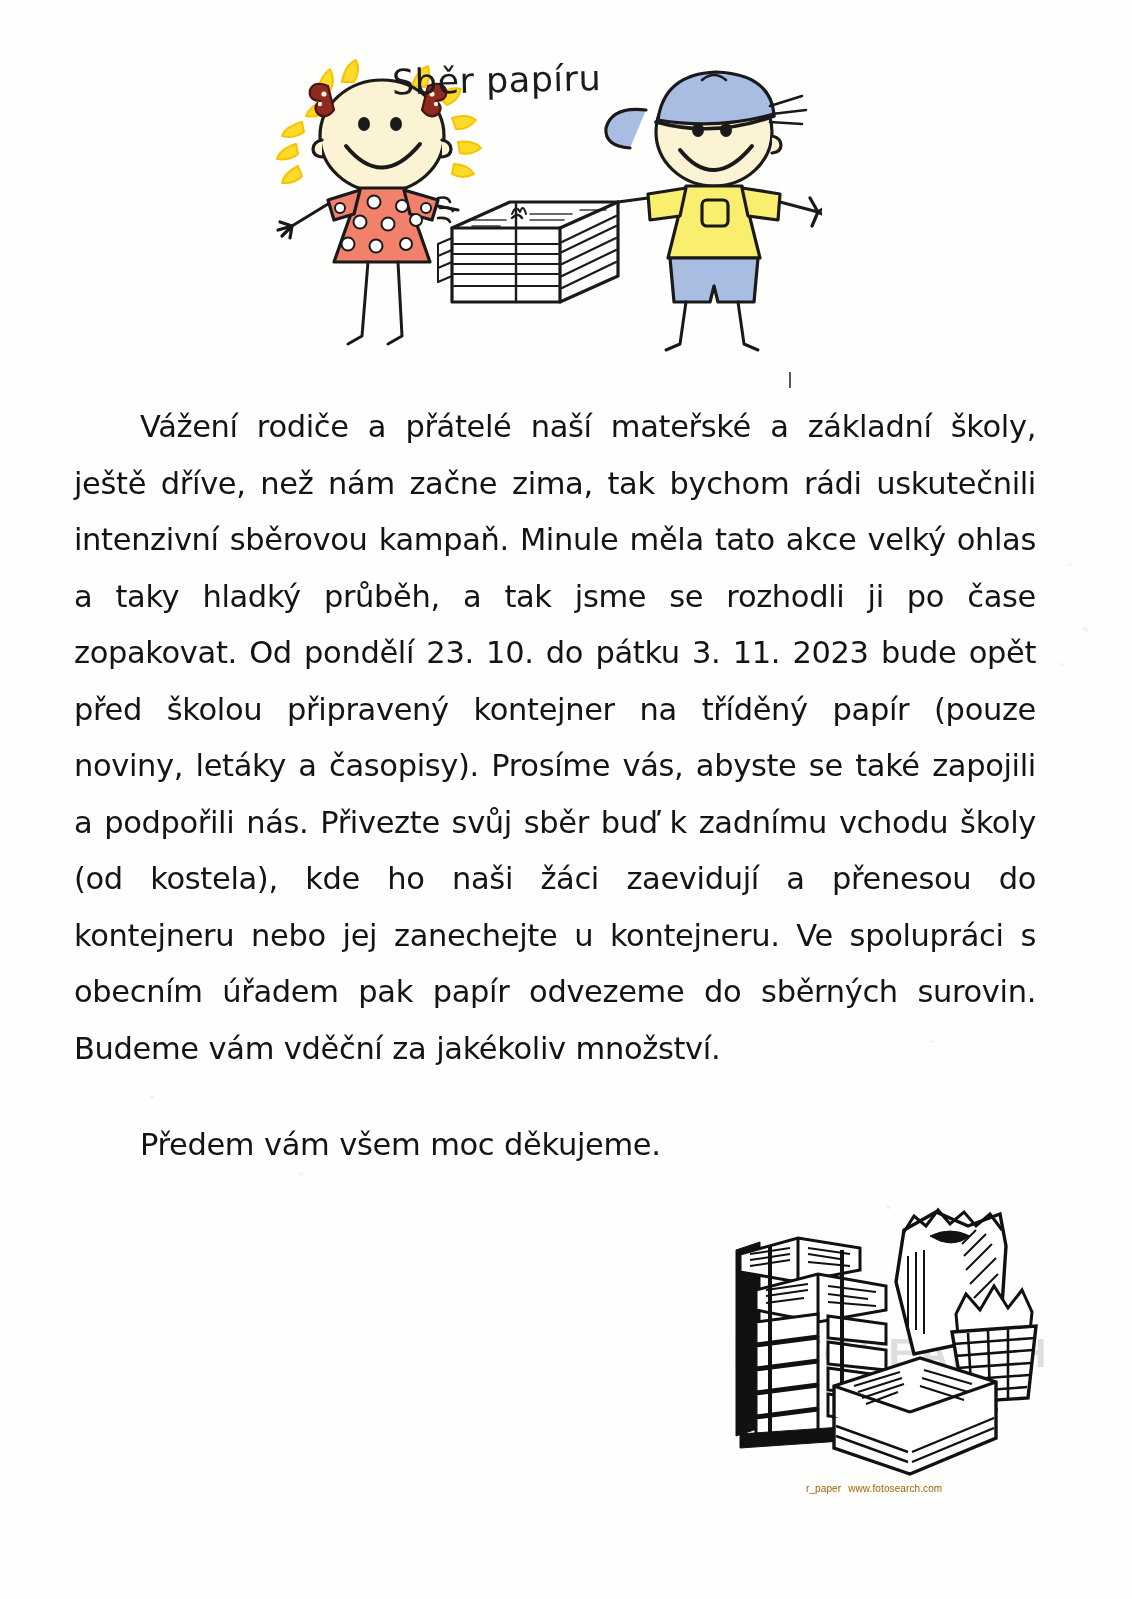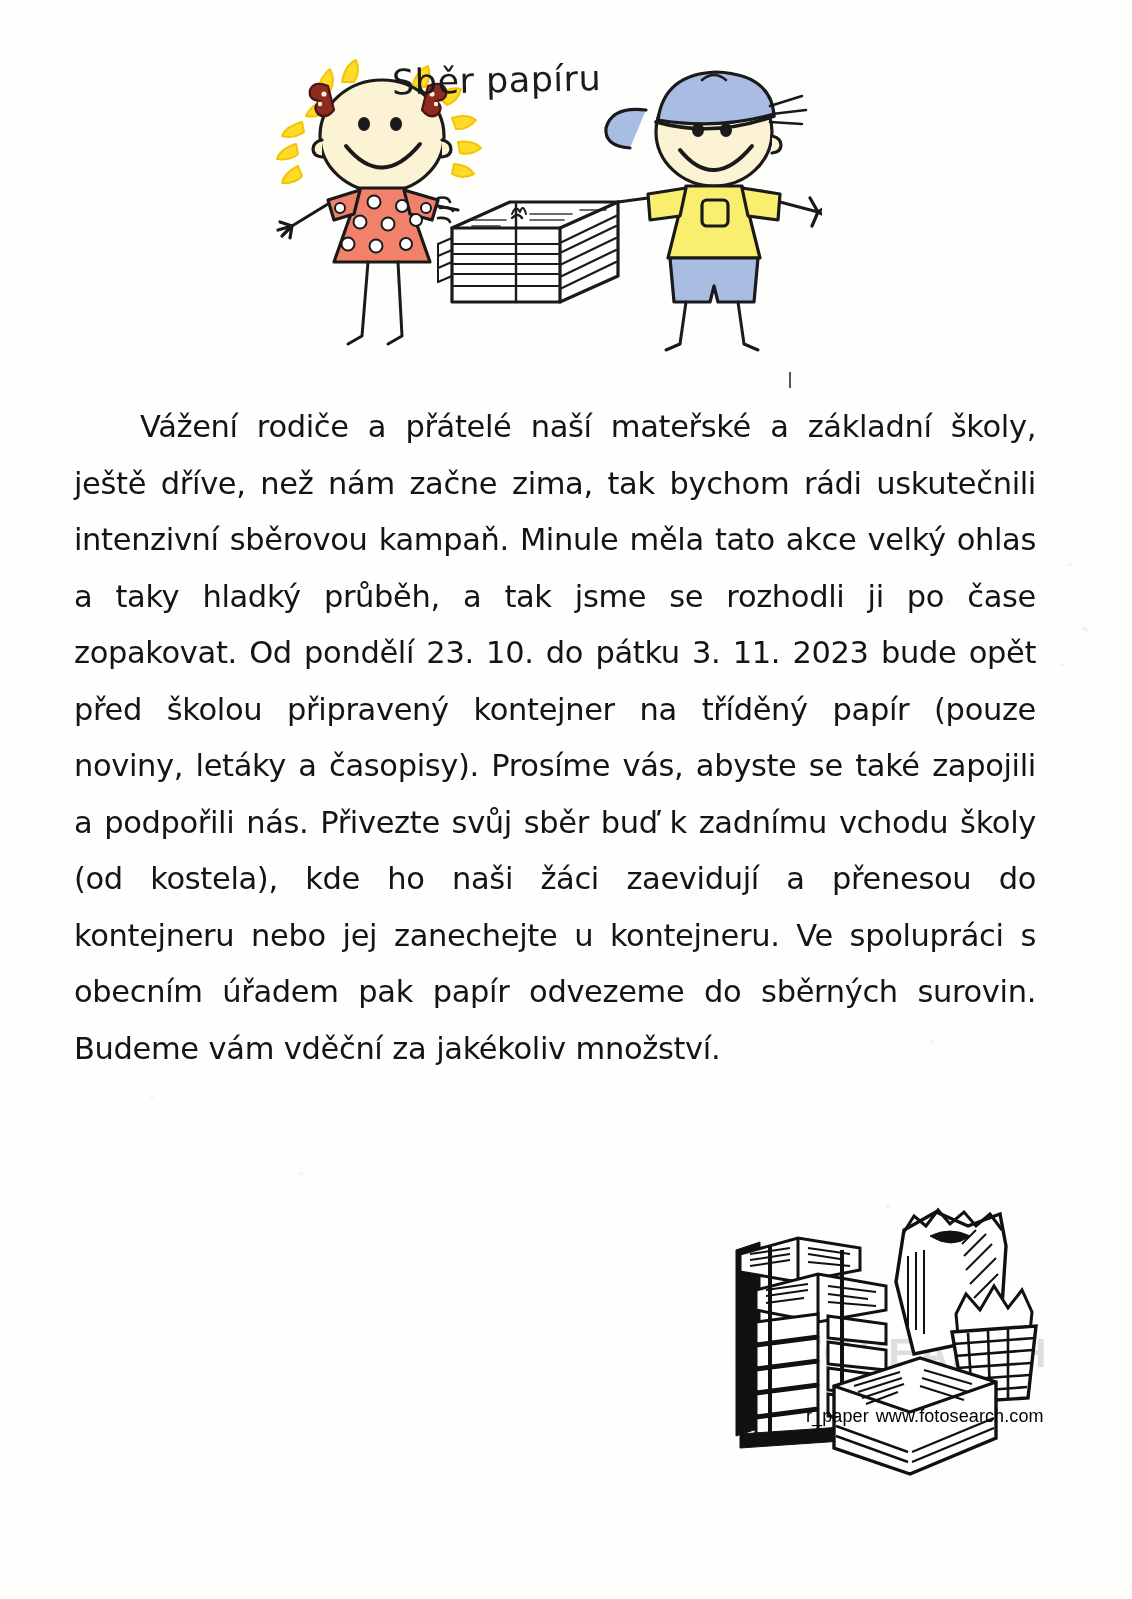--- a/index.html
+++ b/index.html
@@ -114,24 +114,24 @@
     letter-spacing: 3px;
     color: #d9d9d9;
     opacity: .85;
     white-space: nowrap;
     pointer-events: none;
   }
 
   #credit {
     position: absolute;
     left: 806px;
-    top: 1406px;
+    top: 1483px;
     font-family: "Liberation Sans", sans-serif;
-    font-size: 18px;
-    color: #000000;
+    font-size: 10px;
+    color: #a16207;
     white-space: nowrap;
     letter-spacing: .1px;
   }
   #credit .sep { display:inline-block; width:7px; }
 </style>
 </head>
 <body>
 
 <div id="page">
 
@@ -293,20 +293,21 @@
       </g>
     </svg>
   </div>
 
   <div id="title-word">Sběr papíru</div>
 
   <div id="tick"></div>
 
   <div id="body-text">
     <p class="para lead">Vážení rodiče a přátelé naší mateřské a základní školy, ještě dříve, než nám začne zima, tak bychom rádi uskutečnili intenzivní sběrovou kampaň. Minule měla tato akce velký ohlas a taky hladký průběh, a tak jsme se rozhodli ji po čase zopakovat. Od pondělí 23. 10. do pátku 3. 11. 2023 bude opět před školou připravený kontejner na tříděný papír (pouze noviny, letáky a časopisy). Prosíme vás, abyste se také zapojili a podpořili nás. Přivezte svůj sběr buď k zadnímu vchodu školy (od kostela), kde ho naši žáci zaevidují a přenesou do kontejneru nebo jej zanechejte u kontejneru. Ve spolupráci s obecním úřadem pak papír odvezeme do sběrných surovin. Budeme vám vděční za jakékoliv množství.</p>
+    <p class="para thanks">Předem vám všem moc děkujeme.</p>
   </div>
 
   <div id="watermark">FOTOSEARCH</div>
 
   <div id="clipart">
     <svg viewBox="0 0 350 290" xmlns="http://www.w3.org/2000/svg">
       <g fill="#111111" stroke="#111111">
 
         <g>
 

